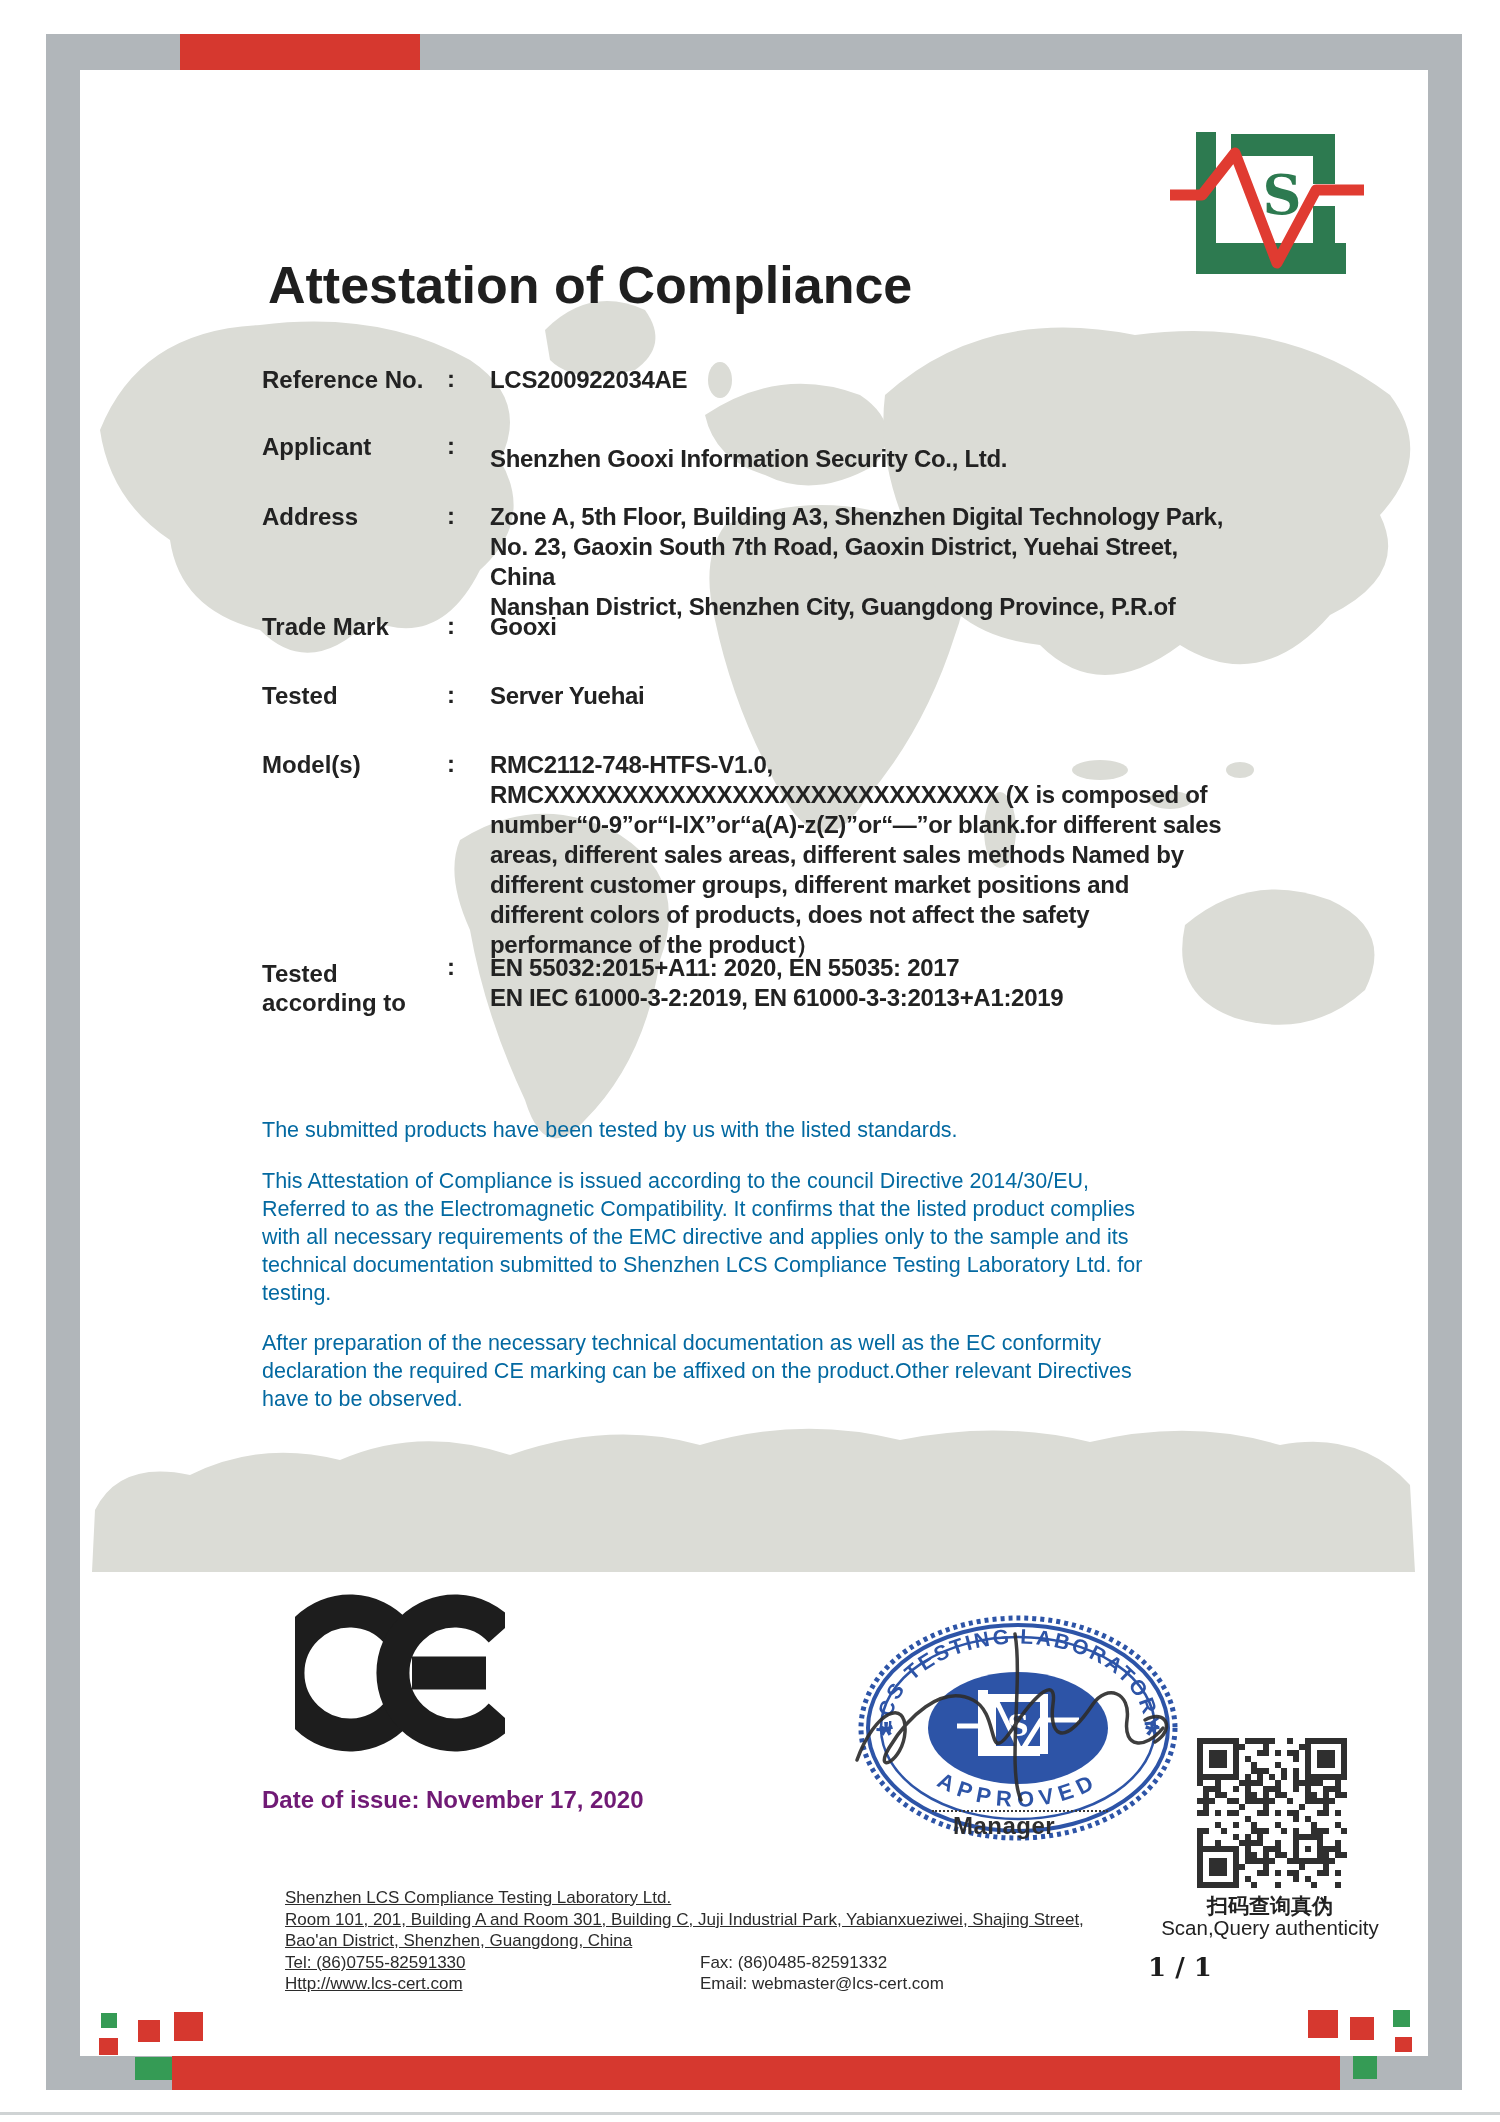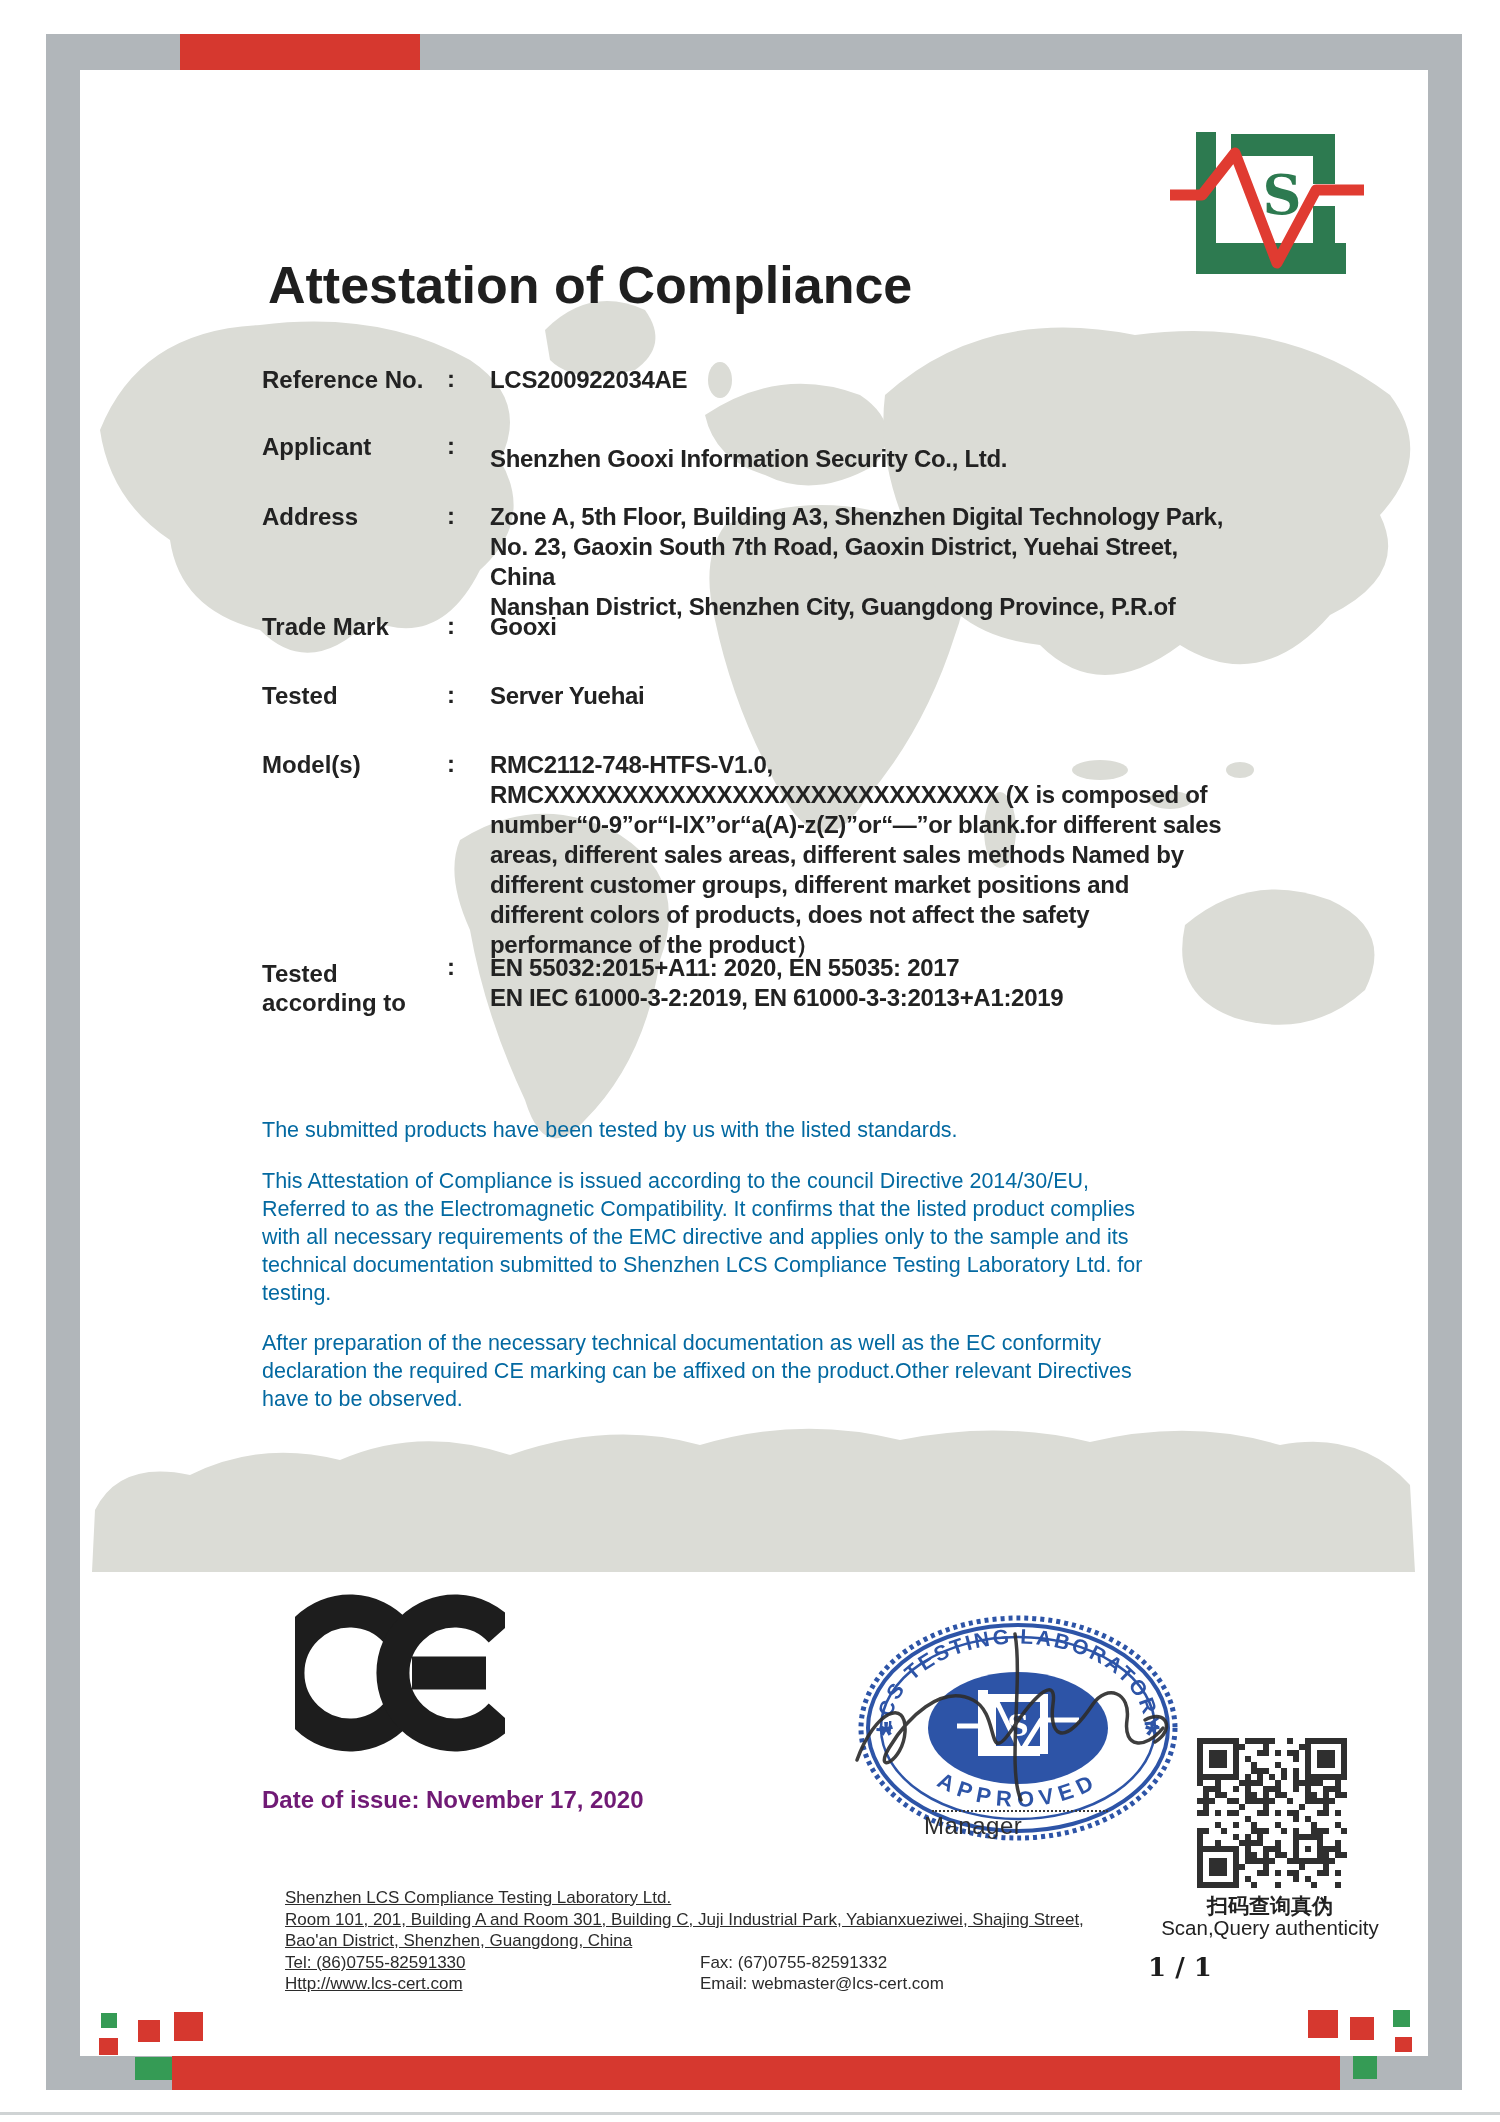--- a/index.html
+++ b/index.html
@@ -18,21 +18,21 @@
     font-weight:bold; color:#1f1f1f; letter-spacing:0px; white-space:nowrap;
   }
   .f-label{position:absolute; left:262px; font-size:24px; font-weight:bold; line-height:29px; white-space:nowrap; color:#222;}
   .f-colon{position:absolute; left:447px; font-size:24px; font-weight:bold; color:#222;}
   .f-value{position:absolute; left:490px; font-size:24px; font-weight:bold; line-height:30px; color:#222; letter-spacing:-0.3px; white-space:nowrap;}
   .f-value div{white-space:nowrap;}
   .para{position:absolute; left:262px; width:1000px; font-size:21.5px; line-height:28px; color:#0369a1;}
   .para div{white-space:nowrap;}
   .date-line{position:absolute; left:262px; top:1786px; font-size:24px; font-weight:bold; color:#701a75;}
   .manager-dots{position:absolute; left:932px; top:1806px; width:176px; height:4px; border-bottom:2px dotted #3a3a3a;}
-  .manager{position:absolute; left:924px; top:1812px; font-size:24px; color:#2e2e2e; letter-spacing:0.5px;}
+  .manager{position:absolute; left:953px; top:1812px; font-size:24px; color:#2e2e2e; letter-spacing:0.5px;font-weight:bold;}
   .qr-cap-cn{position:absolute; left:1150px; top:1892px; width:240px; text-align:center; font-size:21px; font-weight:bold; color:#222;}
   .qr-cap-en{position:absolute; left:1150px; top:1916px; width:240px; text-align:center; font-size:20.5px; color:#222;}
   .page-num{position:absolute; left:1148px; top:1952px; font-size:26px; font-weight:bold; font-family:"DejaVu Serif", serif; color:#1d1d1d;}
   .footer{position:absolute; left:285px; top:1887px; width:870px; font-size:17px; line-height:21.6px; color:#2b2b2b;text-decoration:underline;}
   .footer .row{position:relative; white-space:nowrap;}
   .footer .col2{position:absolute; left:415px; top:0;}
   
   .map-svg{position:absolute; left:80px; top:270px; z-index:0;}
   .content{position:relative; z-index:2;}
   .logo-svg{position:absolute; left:1168px; top:92px;}
@@ -509,21 +509,21 @@
     <div class="qr-cap-en">Scan,Query authenticity</div>
 
     <div class="page-num">1 / 1</div>
 
     <div class="footer">
       <div class="row">Shenzhen LCS Compliance Testing Laboratory Ltd.</div>
       <div class="row">Room 101, 201, Building A and Room 301, Building C, Juji Industrial Park, Yabianxueziwei, Shajing Street,</div>
       <div class="row">Bao'an District, Shenzhen, Guangdong, China</div>
       <div class="row">
         <span>Tel: (86)0755-82591330</span>
-        <span class="col2">Fax: (67)0755-82591332</span>
+        <span class="col2">Fax: (86)0485-82591332</span>
       </div>
       <div class="row">
         <span>Http://www.lcs-cert.com</span>
         <span class="col2">Email: webmaster@lcs-cert.com</span>
       </div>
     </div>
 
   </div>
 </div>
 

